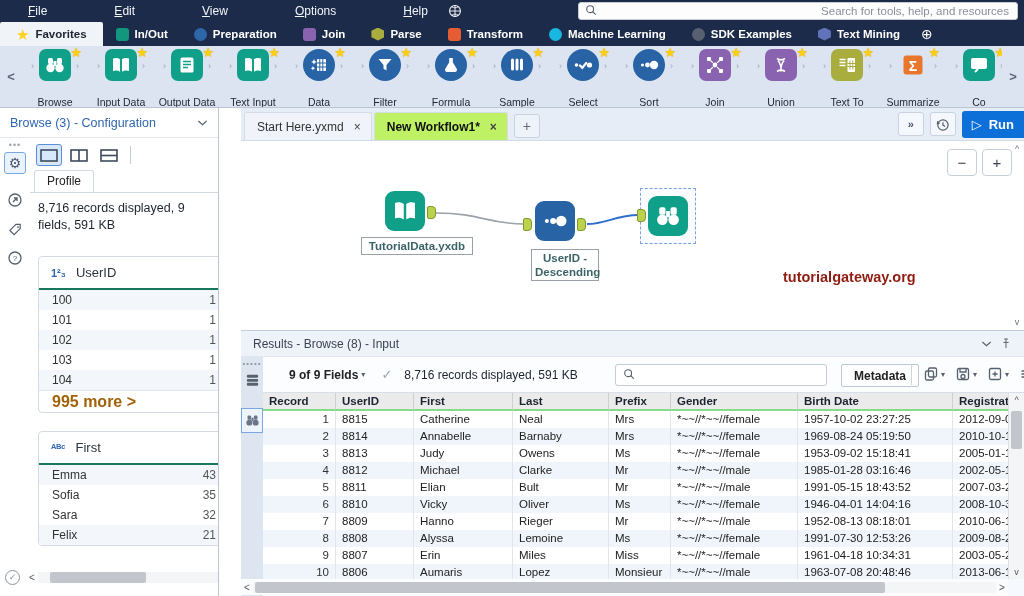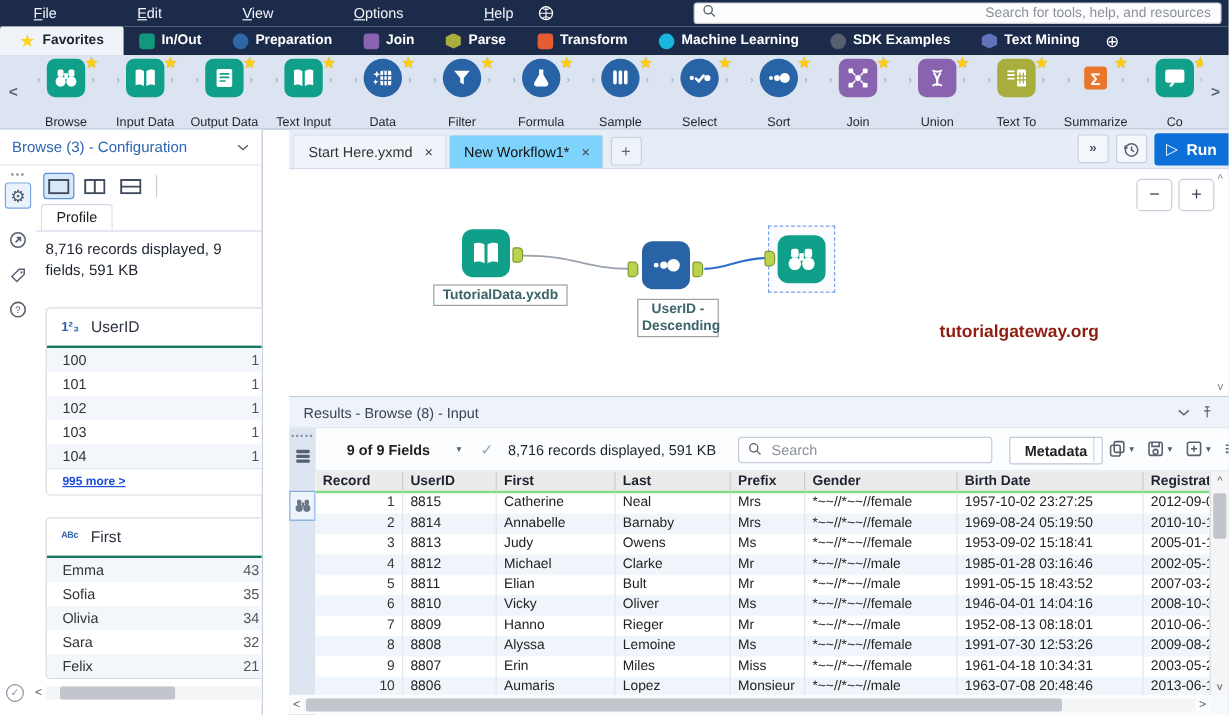--- a/index.html
+++ b/index.html
@@ -63,34 +63,34 @@
   .summary-wrap{border-top:1px solid #d2dae6;padding:7px 26px 8px 8px;position:relative;}
   .summary{font-size:12.5px;color:#1d2430;line-height:17px;width:180px;}
   .mini-chart{position:absolute;right:6px;top:14px;}
   .card{margin:0 10px 0 8px;border:1px solid #d5dbe4;border-radius:4px;background:#fff;overflow:hidden;}
   .card-head{display:flex;align-items:center;gap:10px;height:33px;padding-left:12px;border-bottom:2.5px solid #17785c;}
   .card-type{color:#2f66b0;font-size:11px;font-weight:bold;}
   .card-name{color:#2b3240;font-size:13px;}
   .card-row{display:flex;justify-content:space-between;height:20px;align-items:center;padding:0 13px;font-size:12px;color:#333;}
   .card-row.alt{background:#f3f7fb;}
   .card-row .v{color:#555;}
-  .card-more{border-top:1px solid #e2e7ee;height:22px;display:flex;align-items:center;padding:0 13px;font-size:10px;font-weight:bold;color:#1d4ed8;text-decoration:underline;}
+  .card-more{border-top:1px solid #e2e7ee;height:22px;display:flex;align-items:center;padding:0 13px;font-size:16px;font-weight:bold;color:#a16207;}
   .cfg-bottom{position:absolute;left:0;top:458px;width:240px;height:22px;background:#fff;display:flex;align-items:center;}
   .okcirc{width:15px;height:15px;border:1.3px solid #8a93a3;border-radius:50%;color:#8a93a3;font-size:9px;display:flex;align-items:center;justify-content:center;margin:0 6px 0 5px;}
   .sbar-h{flex:1;height:14px;display:flex;align-items:center;margin-right:6px;}
   .sbar-arrow{color:#555;font-size:10px;width:12px;text-align:center;}
   .sbar-track{flex:1;height:11px;background:#f4f5f7;position:relative;}
   .sbar-thumb{position:absolute;top:0;height:11px;background:#c2c6cc;border-radius:2px;}
 
   
   .canvas-region{position:absolute;left:241px;top:108px;width:783px;height:222px;background:#e7edf6;}
   .tabbar{position:absolute;left:0;top:0;width:100%;height:32px;display:flex;align-items:flex-end;}
   .doctabs{display:flex;align-items:flex-end;height:100%;padding-left:3px;}
   .doctab{height:28px;display:flex;align-items:center;gap:10px;padding:0 10px 0 12px;font-size:12px;color:#333;background:#f0f4fa;border:1px solid #d4dce8;border-bottom:none;border-radius:3px 3px 0 0;margin-right:2px;}
-  .doctab.active{background:#7dd3fc;font-weight:normal;color:#111;}
+  .doctab.active{background:#bef264;font-weight:bold;color:#111;}
   .tab-close{color:#444;font-size:12px;}
   .newtab{width:26px;height:24px;margin:0 0 2px 4px;border:1px solid #c8d2e0;border-radius:3px;background:#eef2f9;color:#667;font-size:14px;display:flex;align-items:center;justify-content:center;}
   .tab-controls{position:absolute;right:0;top:2px;height:28px;display:flex;align-items:center;gap:6px;}
   .tc-btn{width:26px;height:24px;border:1px solid #c8d2e0;border-radius:3px;background:#f4f7fc;color:#47536a;display:flex;align-items:center;justify-content:center;font-size:11px;font-weight:bold;}
   .run-btn{height:27px;min-width:62px;background:#0d6fd8;color:#fff;border:none;border-radius:3px 0 0 3px;font-size:13px;font-weight:bold;display:flex;align-items:center;gap:7px;justify-content:center;padding:0 10px;}
   .canvas{position:absolute;left:0;top:32px;width:783px;height:190px;background:#fff;border-top:1px solid #d4dce8;overflow:hidden;}
   .wires{position:absolute;left:0;top:0;width:100%;height:100%;}
   .node-ic{position:absolute;width:40px;height:40px;}
   .node-ic .ic{width:40px;height:40px;border-radius:9px;}
   .node-ic .ic svg{width:30px;height:30px;}
@@ -99,21 +99,21 @@
   .node-label{position:absolute;background:#fff;border:1px solid #9aa0a8;font-size:11.5px;font-weight:bold;color:#3c6468;text-align:center;padding:1px 3px;line-height:14px;}
   .watermark{position:absolute;font-size:14.5px;font-weight:bold;color:#8f1d12;}
   .zoom-btn{position:absolute;width:30px;height:27px;background:#fff;border:1px solid #c5cedb;border-radius:4px;color:#3a4456;font-size:15px;display:flex;align-items:center;justify-content:center;}
   .cv-vscroll{position:absolute;right:0;top:0;width:14px;height:100%;display:flex;flex-direction:column;justify-content:space-between;align-items:center;padding:3px 0;color:#6a7382;font-size:9px;}
 
   
   .results{position:absolute;left:241px;top:330px;width:783px;height:266px;background:#f6f9fd;border-top:1px solid #c3cfdf;overflow:hidden;}
   .res-head{position:absolute;left:0;top:0;width:100%;height:26px;background:#eef2f9;border-bottom:1px solid #dfe6f0;display:flex;align-items:center;padding:0 8px 0 12px;}
   .res-title{flex:1;font-size:12px;color:#3a4454;}
   .res-toolbar{position:absolute;left:22px;top:26px;width:761px;height:36px;background:#fbfdfe;border-bottom:1px solid #d8dfe9;display:flex;align-items:center;font-size:12px;color:#222;}
-  .fields-sel{margin-left:26px;font-weight:bold;display:flex;align-items:center;gap:22px;text-align:center;}
+  .fields-sel{margin-left:26px;font-weight:bold;display:flex;align-items:center;gap:3px;text-align:center;}
   .caret{font-size:8px;color:#57616e;}
   .tb-check{color:#9aa4b0;font-size:13px;margin:0 12px 0 16px;}
   .tb-summary{color:#1d2430;}
   .res-search{position:absolute;left:352px;top:7px;width:212px;height:22px;border:1px solid #c3ccd8;border-radius:3px;background:#fff;display:flex;align-items:center;gap:6px;padding:0 7px;}
   .res-search input{border:none;outline:none;font-size:12px;color:#444;width:100%;background:transparent;}
   .res-search input::placeholder{color:#8a909a;}
   .meta-btn{position:absolute;left:578px;top:7px;height:23px;border:1px solid #bcc8d8;border-radius:2px;background:#fff;font-size:12px;font-weight:bold;color:#222;padding:0 12px;display:flex;align-items:center;}
   .tb-sep{position:absolute;left:648px;top:8px;width:1px;height:20px;background:#cdd5e0;}
   .tb-ic{position:absolute;top:9px;display:flex;align-items:center;gap:2px;}
   .res-gutter{position:absolute;left:0;top:26px;width:22px;height:240px;background:#dde5f0;display:flex;flex-direction:column;align-items:center;}
@@ -497,24 +497,20 @@
               <span class="card-name">First</span>
             </div>
             <div class="card-row alt">
               <span>Emma</span>
               <span class="v">43</span>
             </div>
             <div class="card-row">
               <span>Sofia</span>
               <span class="v">35</span>
             </div>
-            <div class="card-row alt">
-              <span>Olivia</span>
-              <span class="v">34</span>
-            </div>
             <div class="card-row">
               <span>Sara</span>
               <span class="v">32</span>
             </div>
             <div class="card-row alt">
               <span>Felix</span>
               <span class="v">21</span>
             </div>
           </div>
         </div>
@@ -628,21 +624,20 @@
           <span>9 of 9 Fields</span>
           <span class="caret">▾</span>
         </span>
       <span class="tb-check">✓</span>
       <span class="tb-summary">8,716 records displayed, 591 KB</span>
       <div class="res-search">
         <span><svg width="12" height="12" viewBox="0 0 14 14">
               <circle cx="6" cy="6" r="4" class="svggray"></circle>
               <path d="M9 9l3.5 3.5" class="svggray"></path>
             </svg></span>
-        <input placeholder="Search" style="">
       </div>
       <span class="meta-btn">Metadata</span>
       <span class="tb-sep"></span>
       <span class="tb-ic" style="left:660px;">
           <svg width="16" height="16" viewBox="0 0 16 16">
             <rect x="5.5" y="2" width="8" height="9" rx="1.5" class="svggray"></rect>
             <rect x="2.5" y="5" width="8" height="9" rx="1.5" class="svggray"></rect>
           </svg>
           <span class="caret">▾</span>
         </span>

